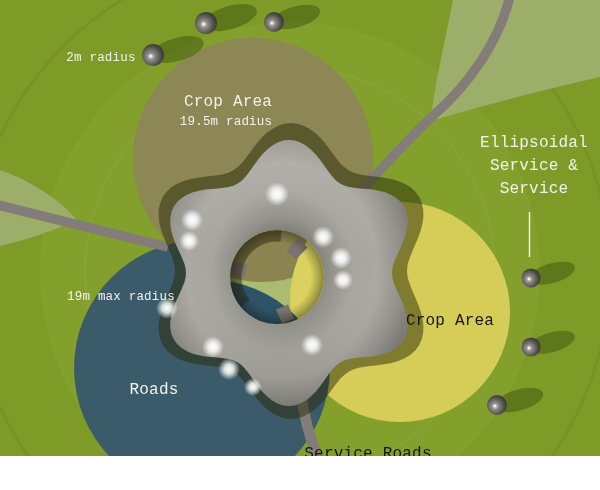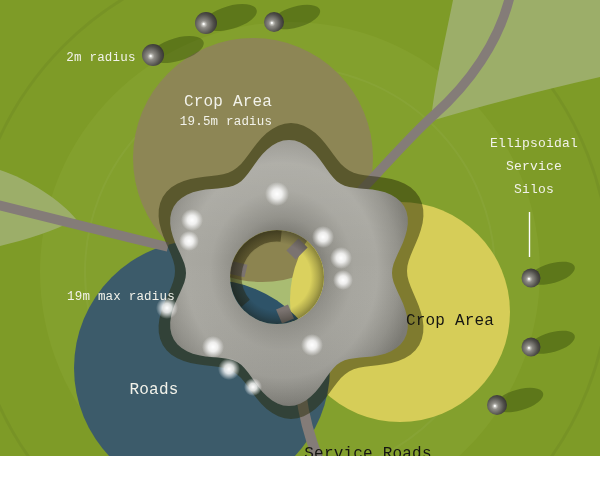--- a/index.html
+++ b/index.html
@@ -9,21 +9,21 @@
     background:var(--c-ground,#7E9B27);
   }
   .stage svg{position:absolute;left:0;top:0;display:block;}
   .lbl{
     position:absolute;transform:translate(-50%,-50%);
     color:#F2F2EA;white-space:nowrap;font-size:16px;line-height:1.15;
     text-align:center;letter-spacing:0.2px;
   }
   .lbl.small{font-size:12.5px;}
   .lbl.dark{color:#161612;}
-  .lbl.silos div{font-size:13px;line-height:23px;}
+  .lbl.silos div{font-size:16px;line-height:23px;}
 </style>
 </head>
 <body>
 
 <div class="stage">
 
 <svg width="600" height="490" viewBox="0 0 600 490">
   <defs>
     <radialGradient id="shellGrad" cx="0.47" cy="0.49" r="0.56">
       <stop offset="0%" stop-color="#75746D"></stop>
@@ -151,22 +151,22 @@
   <line x1="529.5" y1="212" x2="529.5" y2="257" stroke="#FFFFFF" stroke-width="1.4"></line>
 </svg>
 
 <div class="lbl small" style="left:101px;top:58px">2m radius</div>
 
 <div class="lbl" style="left:228px;top:102px">Crop Area</div>
 <div class="lbl small" style="left:226px;top:122px">19.5m radius</div>
 
 <div class="lbl silos" style="left:534px;top:166px">
   <div>Ellipsoidal</div>
+  <div>Service &amp;</div>
   <div>Service</div>
-  <div>Silos</div>
 </div>
 
 <div class="lbl small" style="left:121px;top:297px">19m max radius</div>
 
 <div class="lbl" style="left:154px;top:390px">Roads</div>
 
 <div class="lbl dark" style="left:450px;top:321px">Crop Area</div>
 
 <div class="lbl dark" style="left:368px;top:454px">Service Roads</div>
 

